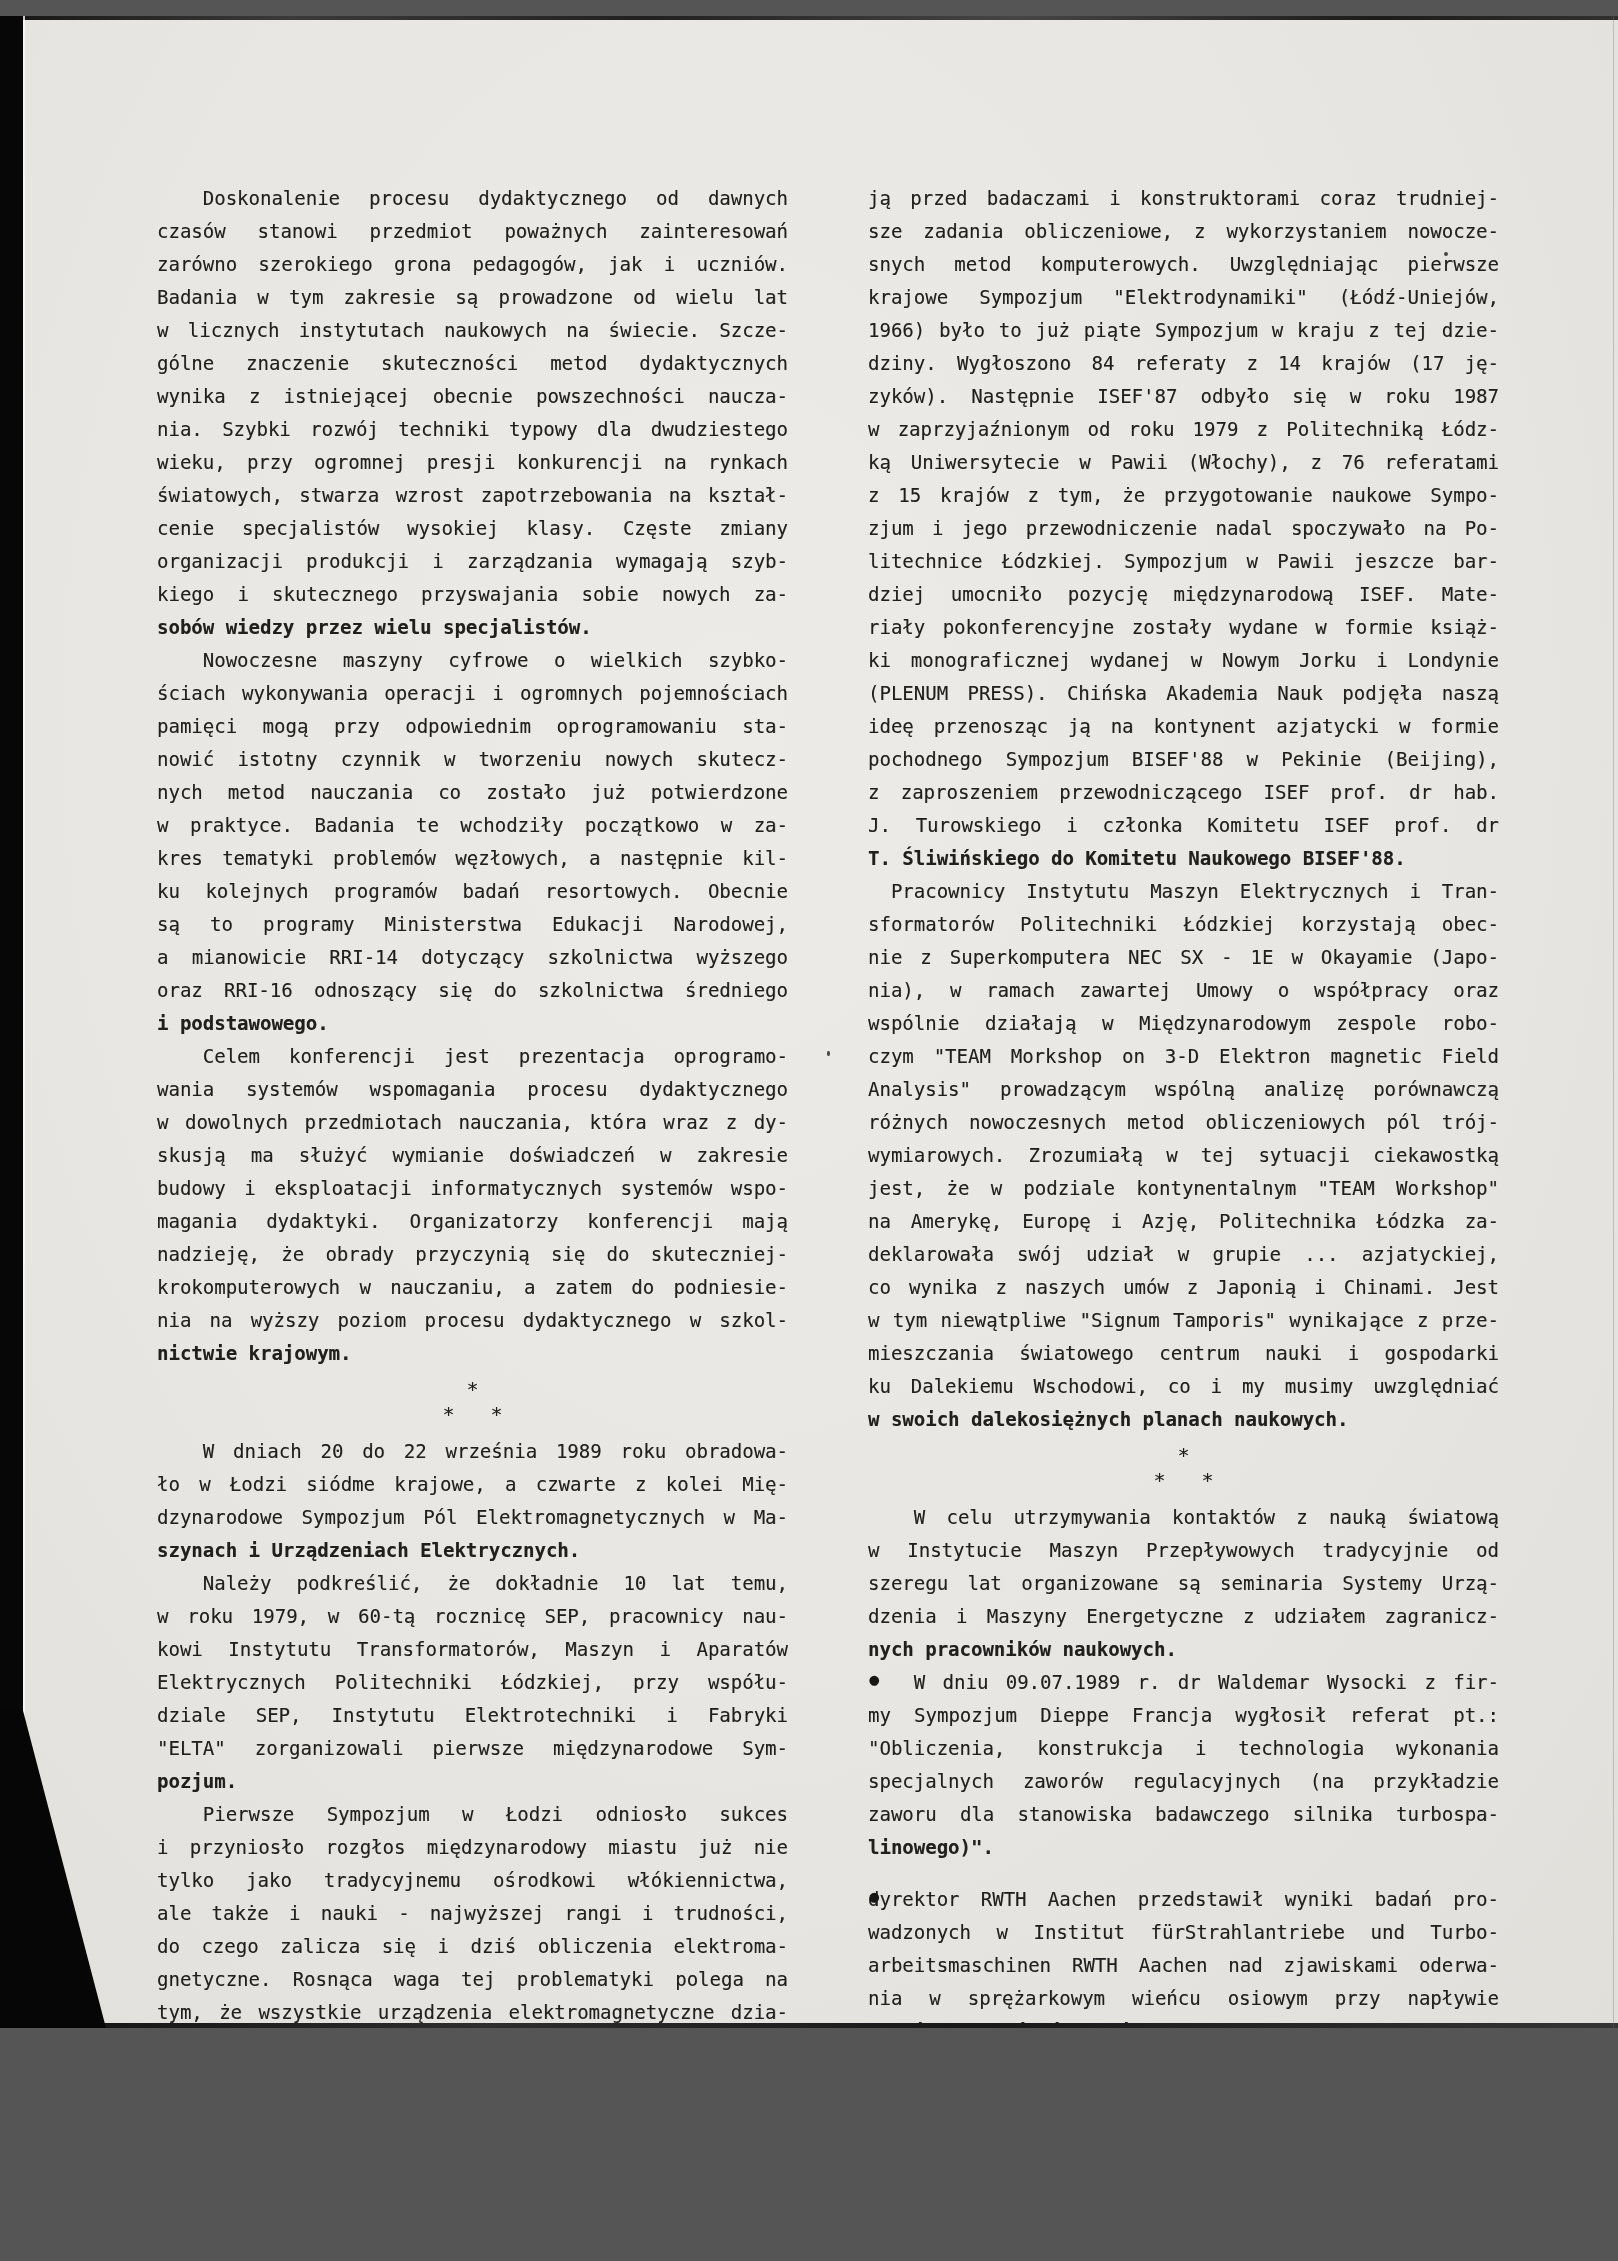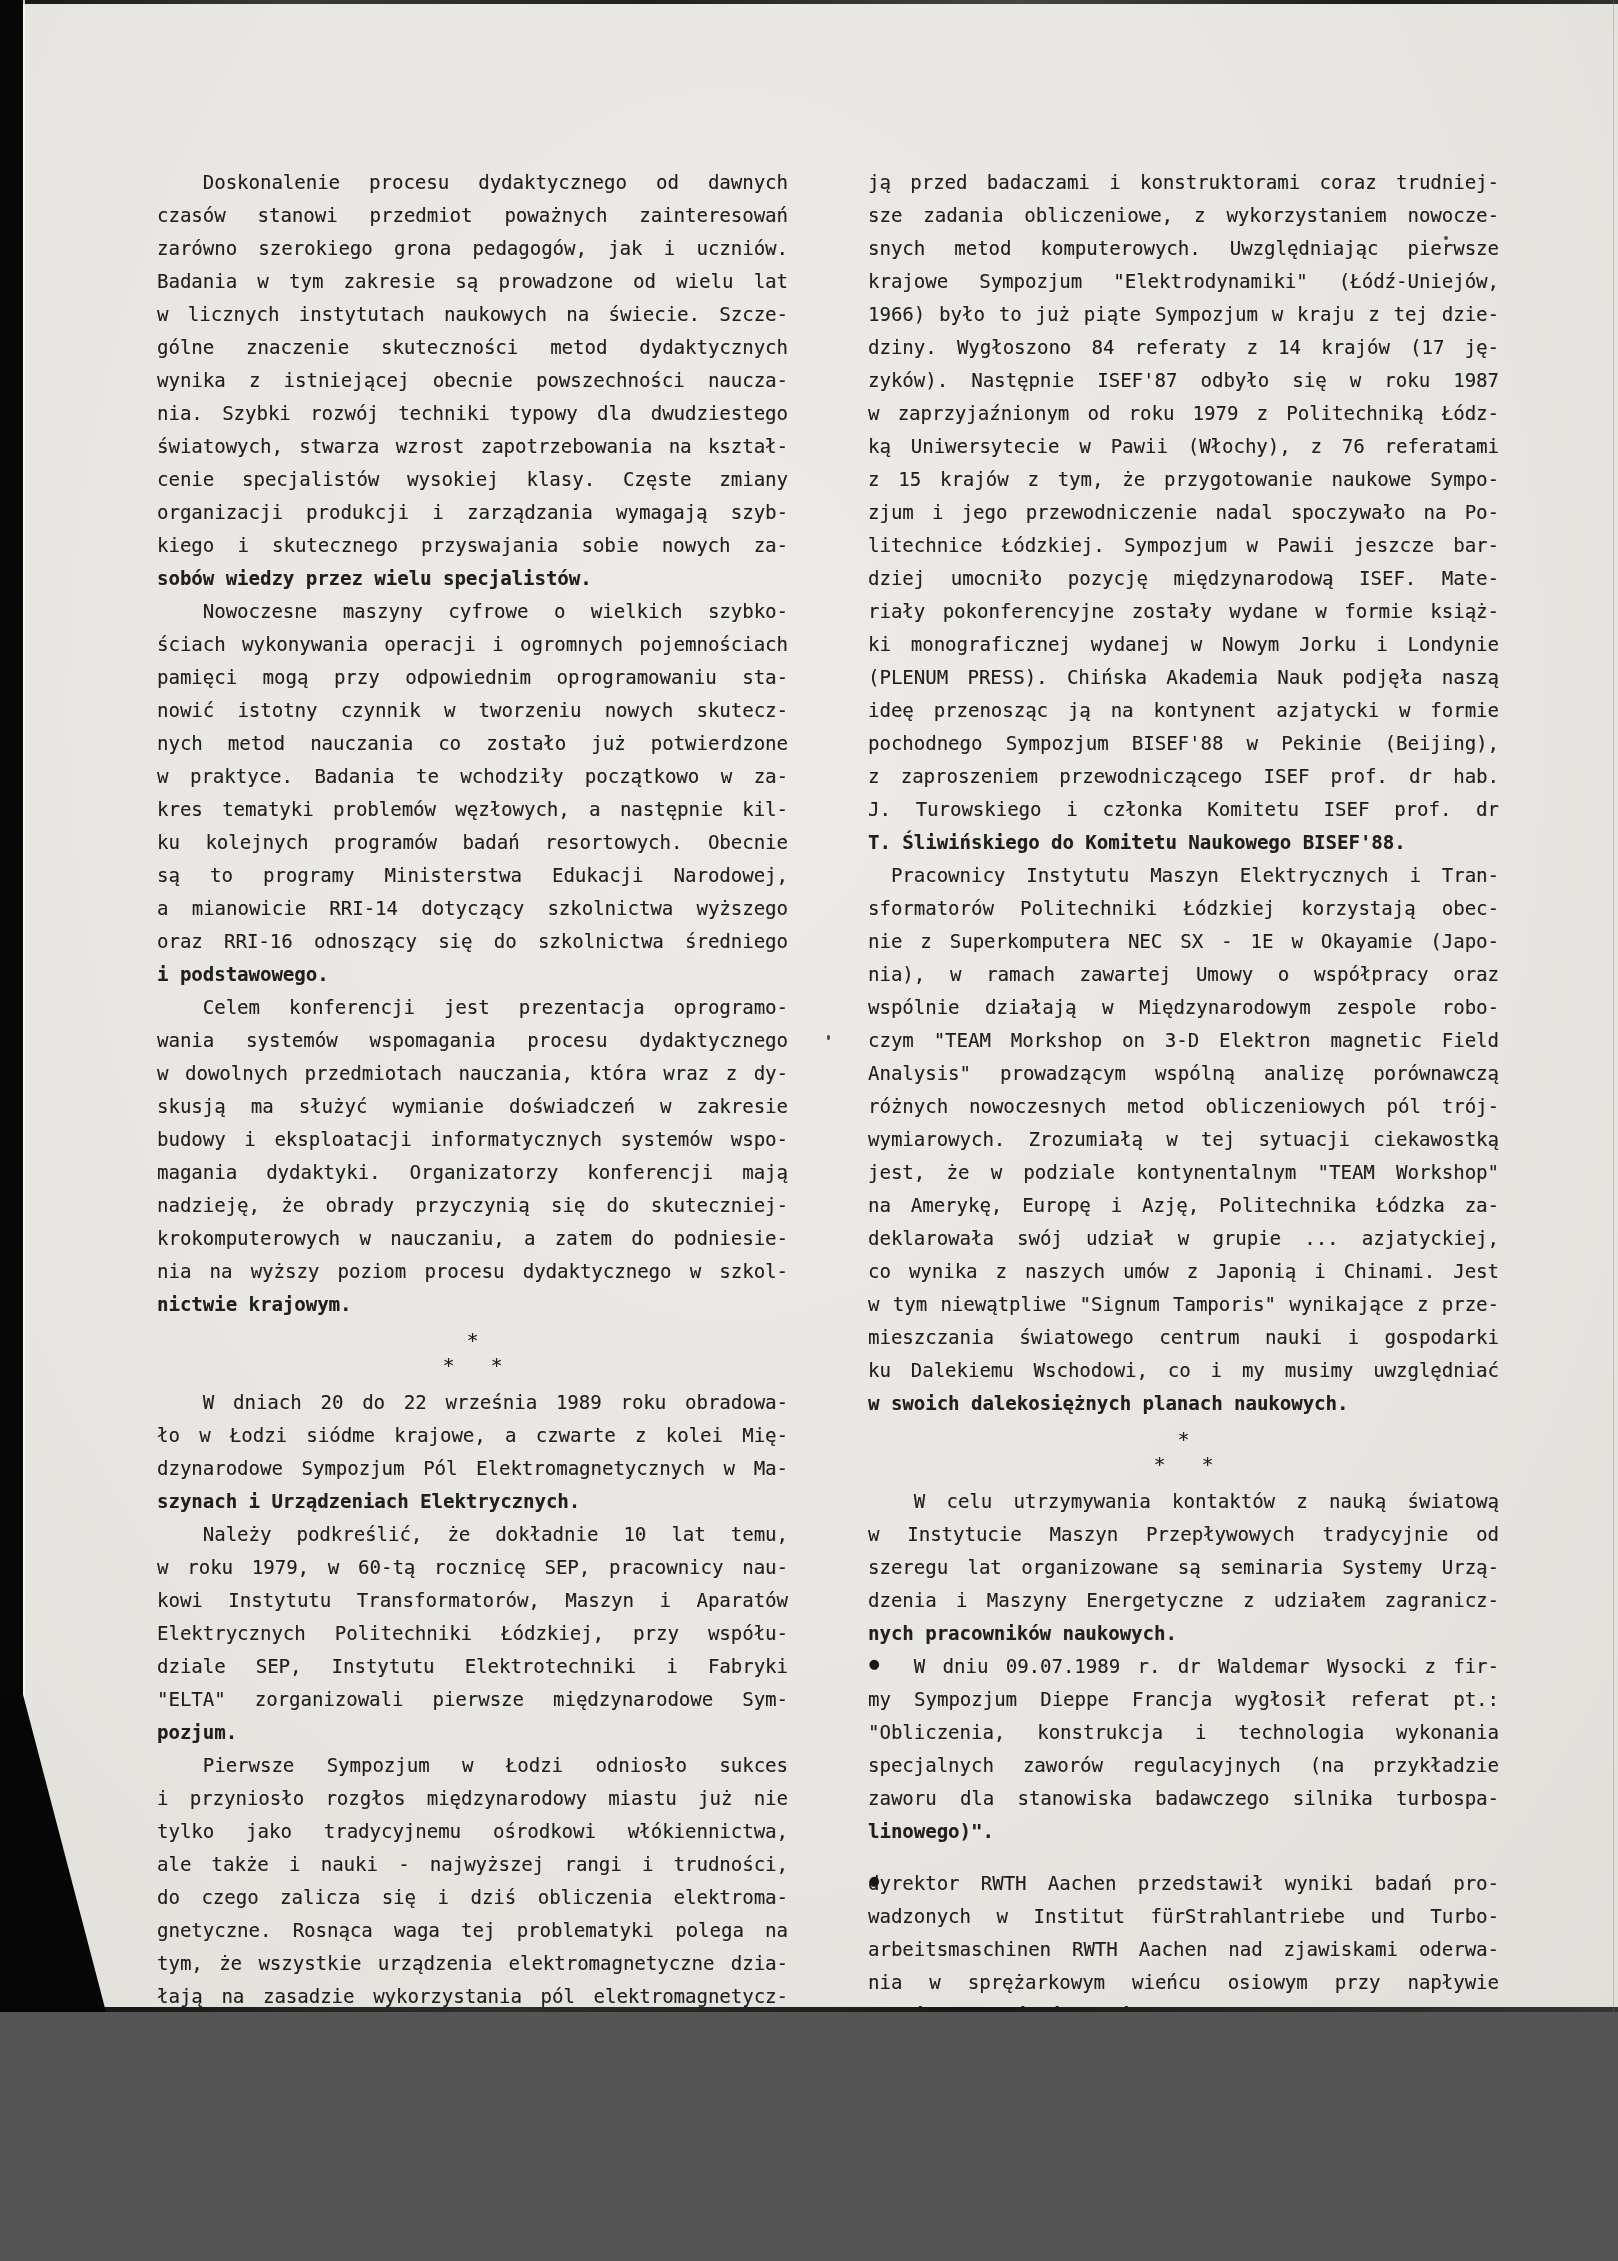--- a/index.html
+++ b/index.html
@@ -1,19 +1,19 @@
 <!DOCTYPE html>
 <html style="font-size:10.6px"><head>
 <meta charset="utf-8">
 <style>
   html,body{margin:0;padding:0;background:#555;}
   .page{
     position:relative;
     width:1618px;height:2012px;
-    margin:0 auto;
+    margin:16px auto;
     background:radial-gradient(ellipse at 45% 35%, #edebe7 0%, #e8e6e2 55%, #e1dfda 100%);
     overflow:hidden;
     font-family:"DejaVu Sans Mono","Liberation Mono",monospace;
     color:#201f1d;
   }
   
   .edge-top{position:absolute;left:0;top:0;width:100%;height:4px;
     background:linear-gradient(90deg,#151515 0%,#3a3a3a 18%,#202020 40%,#454545 63%,#1b1b1b 85%,#303030 100%);}
   .edge-bottom{position:absolute;left:0;bottom:0;width:100%;height:5.3px;
     background:linear-gradient(90deg,#101010 0%,#2e2e2e 30%,#181818 60%,#343434 100%);}
@@ -55,20 +55,21 @@
   <div class="col col-left">
       <div class="para">
         <div class="line ind4">Doskonalenie procesu dydaktycznego od dawnych</div>
         <div class="line">czasów stanowi przedmiot poważnych zainteresowań</div>
         <div class="line">zarówno szerokiego grona pedagogów, jak i uczniów.</div>
         <div class="line">Badania w tym zakresie są prowadzone od wielu lat</div>
         <div class="line">w licznych instytutach naukowych na świecie. Szcze-</div>
         <div class="line">gólne znaczenie skuteczności metod dydaktycznych</div>
         <div class="line">wynika z istniejącej obecnie powszechności naucza-</div>
         <div class="line">nia. Szybki rozwój techniki typowy dla dwudziestego</div>
+        <div class="line">wieku, przy ogromnej presji konkurencji na rynkach</div>
         <div class="line">światowych, stwarza wzrost zapotrzebowania na kształ-</div>
         <div class="line">cenie specjalistów wysokiej klasy. Częste zmiany</div>
         <div class="line">organizacji produkcji i zarządzania wymagają szyb-</div>
         <div class="line">kiego i skutecznego przyswajania sobie nowych za-</div>
         <div class="line last">sobów wiedzy przez wielu specjalistów.</div>
       </div>
       <div class="para">
         <div class="line ind4">Nowoczesne maszyny cyfrowe o wielkich szybko-</div>
         <div class="line">ściach wykonywania operacji i ogromnych pojemnościach</div>
         <div class="line">pamięci mogą przy odpowiednim oprogramowaniu sta-</div>

